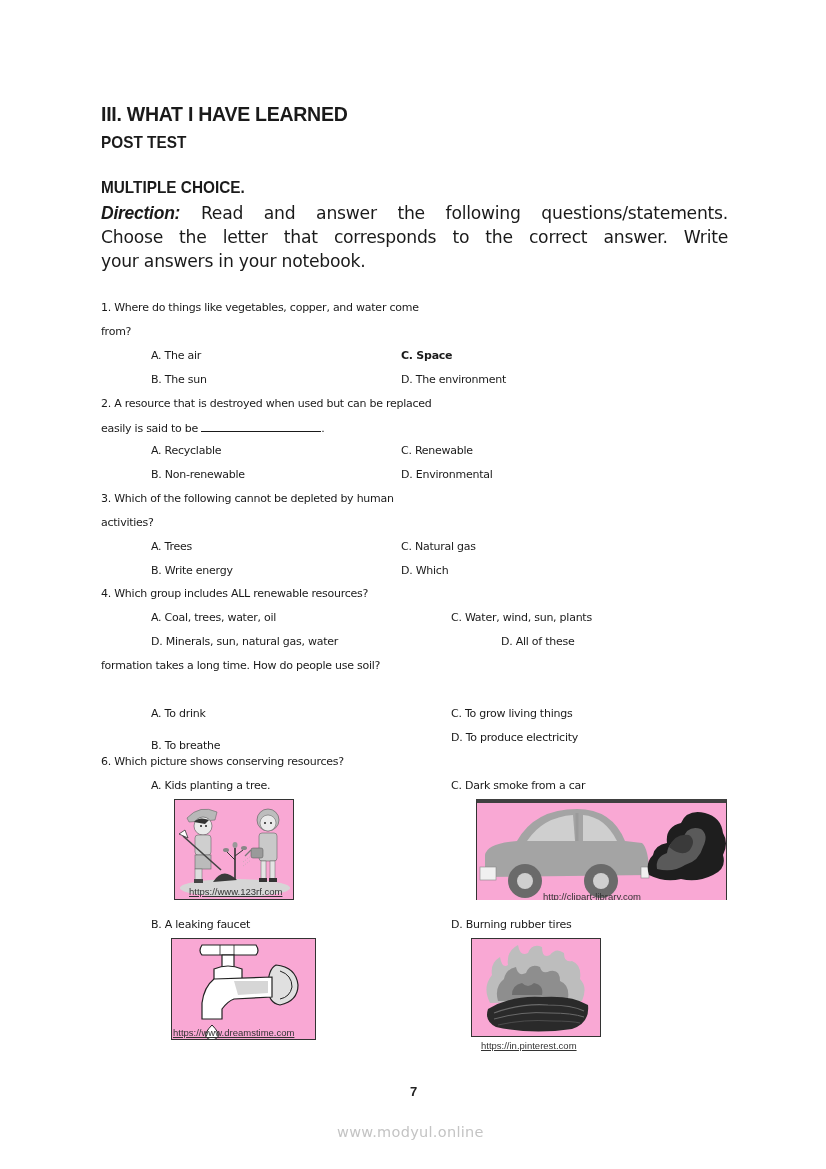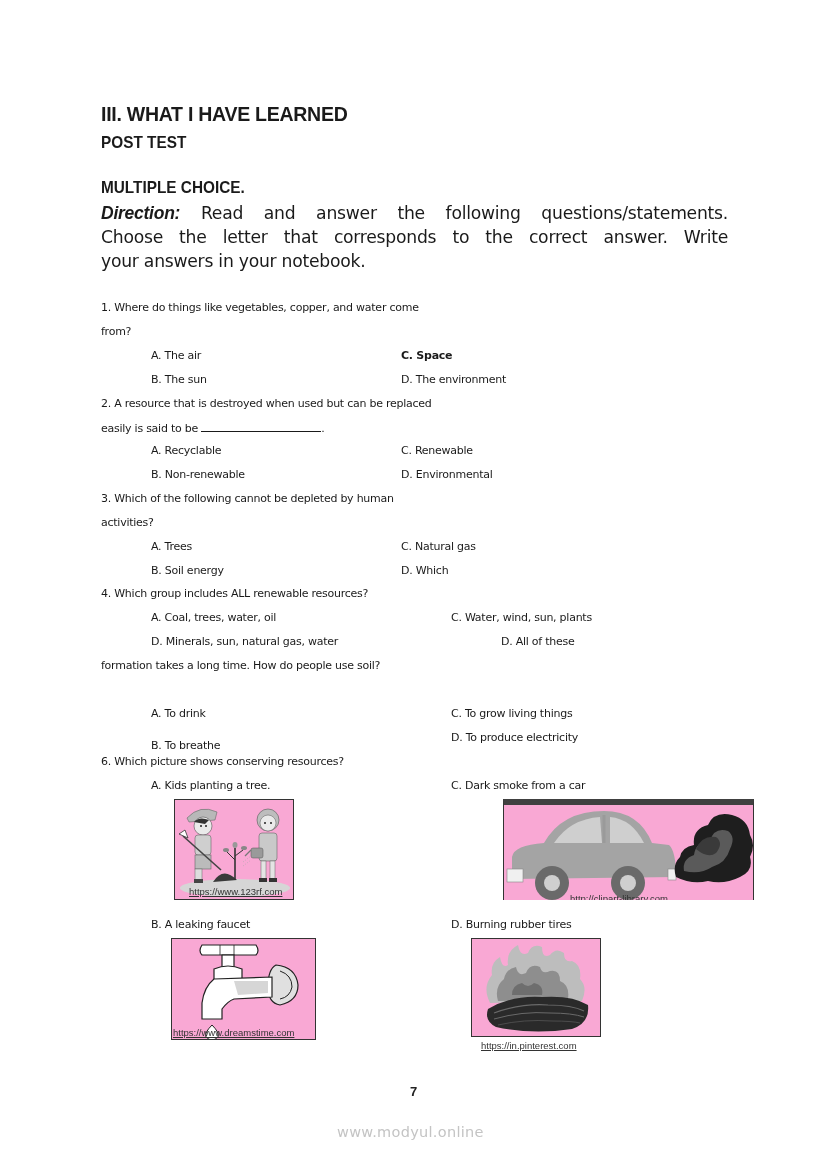--- a/index.html
+++ b/index.html
@@ -54,21 +54,21 @@
     .q5 .line.last { text-align-last: left; }
 
     .blank {
       display: inline-block; width: 120px; border-bottom: 1px solid #1a1a1a;
       height: 16px; vertical-align: baseline;
     }
 
     .imgbox {
       position: absolute; border: 1px solid #333; background: #f9a8d4; overflow: hidden;
     }
-    .imgbox.noborder-bottom { border-bottom: none; border-top: 6px solid #404040; margin-left: 27px; }
+    .imgbox.noborder-bottom { border-bottom: none; border-top: 4px solid #404040; }
     .caption {
       position: absolute; font-family: "Liberation Sans", sans-serif;
       font-size: 9.5px; color: #333; text-decoration: underline; white-space: nowrap;
     }
 
     .pagenum {
       left: 410px; top: 1084px; font-family: "Liberation Sans", sans-serif;
       font-size: 13px; font-weight: bold; color: #222;
     }
     .watermark {
@@ -103,21 +103,21 @@
   <div class="abs t" style="left:101px; top:416px;"><span>easily is said to be </span><span class="blank"></span><span>.</span></div>
   <div class="abs t" style="left:151px; top:439px;">A. Recyclable</div>
   <div class="abs t" style="left:401px; top:439px;">C. Renewable</div>
   <div class="abs t" style="left:151px; top:463px;">B. Non-renewable</div>
   <div class="abs t" style="left:401px; top:463px;">D. Environmental</div>
 
   <div class="abs t" style="left:101px; top:487px;">3. Which of the following cannot be depleted by human</div>
   <div class="abs t" style="left:101px; top:511px;">activities?</div>
   <div class="abs t" style="left:151px; top:535px;">A. Trees</div>
   <div class="abs t" style="left:401px; top:535px;">C. Natural gas</div>
-  <div class="abs t" style="left:151px; top:559px;">B. Soil energy</div>
+  <div class="abs t" style="left:151px; top:559px;">B. Write energy</div>
   <div class="abs t" style="left:401px; top:559px;">D. Which</div>
 
   <div class="abs t" style="left:101px; top:582px;">4. Which group includes ALL renewable resources?</div>
   <div class="abs t" style="left:151px; top:606px;">A. Coal, trees, water, oil</div>
   <div class="abs t" style="left:451px; top:606px;">C. Water, wind, sun, plants</div>
   <div class="abs t" style="left:151px; top:630px;">D. Minerals, sun, natural gas, water</div>
   <div class="abs t" style="left:501px; top:630px;">D. All of these</div>
 
   <div class="q5 t">
     <span class="line last">formation takes a long time.  How do people use soil?</span>

